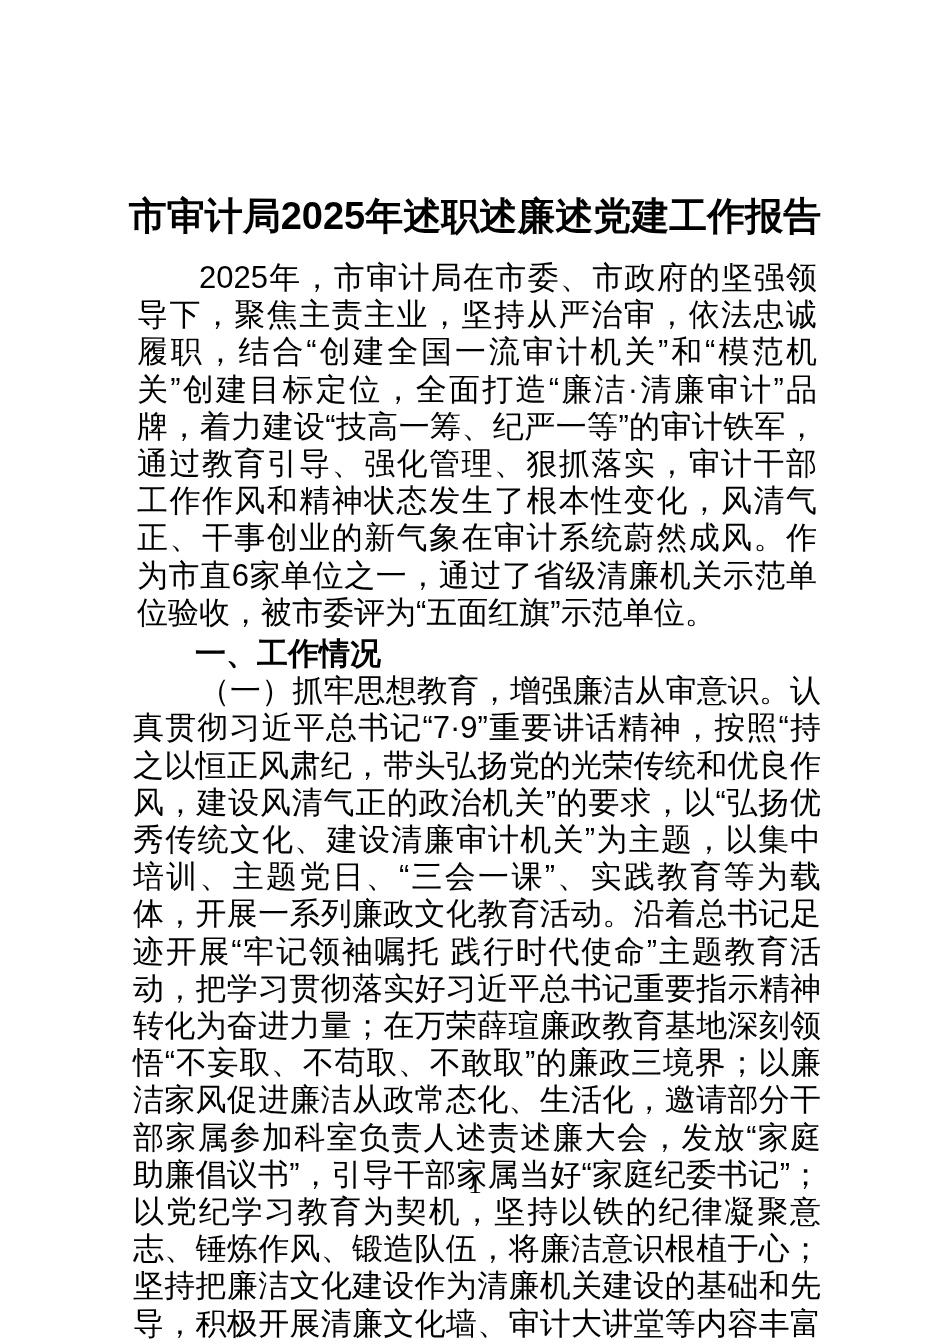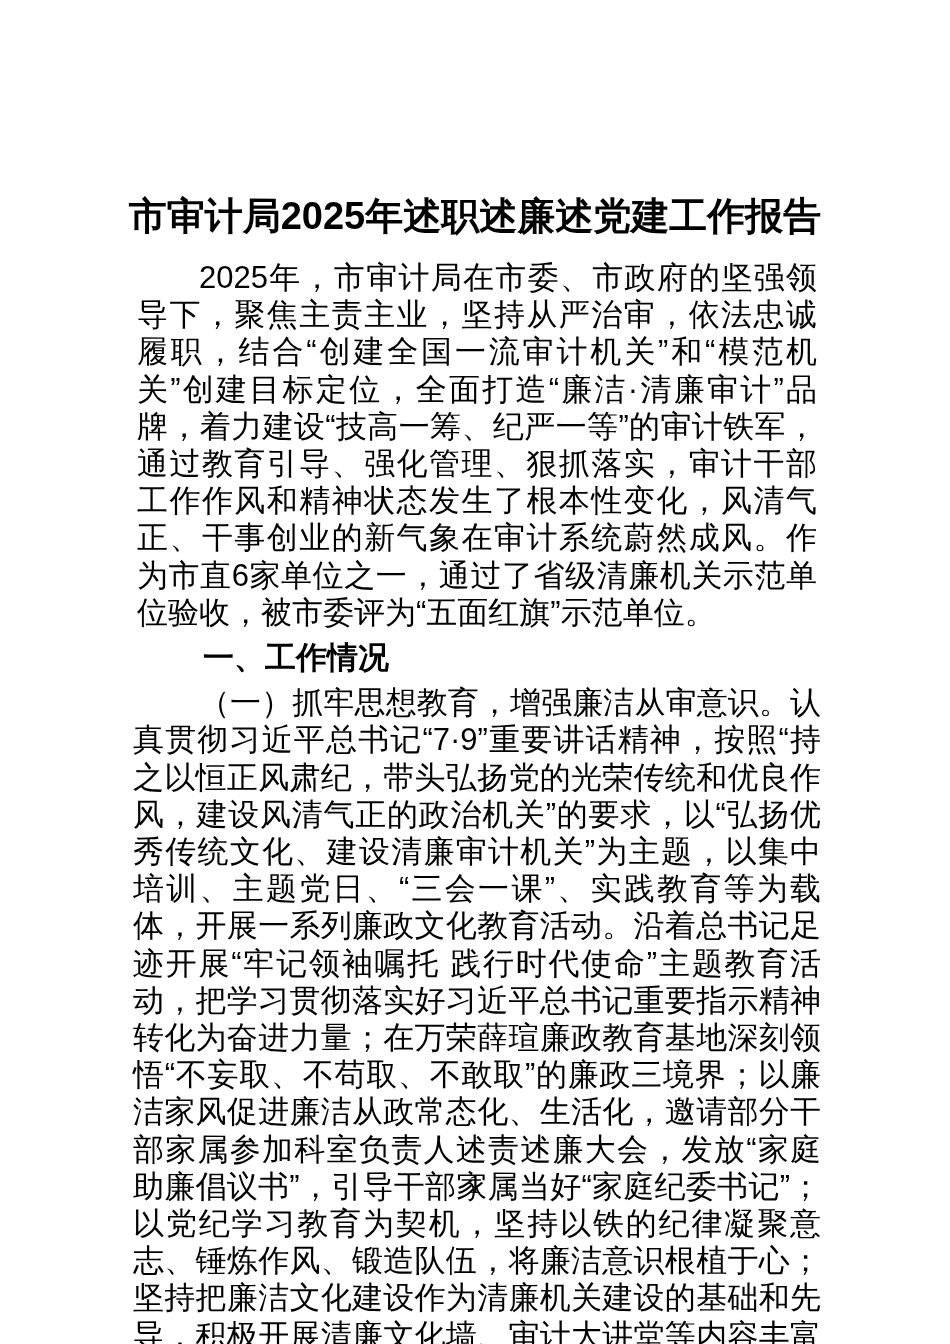--- a/index.html
+++ b/index.html
@@ -43,21 +43,21 @@
     padding: 0;
     font-size: 31px;
     line-height: 37.2px;
     text-align: justify;
     text-justify: inter-character;
     text-indent: 62px;
     letter-spacing: 0px;
     word-break: break-all;
   }
   p.heading {
-    margin: 8px;
+    margin: 0;
     padding: 0;
     font-size: 31px;
     line-height: 37.2px;
     font-weight: bold;
     text-indent: 62px;
     letter-spacing: 0px;
   }
   p.para-sub {
     margin: 0;
     padding: 0;

